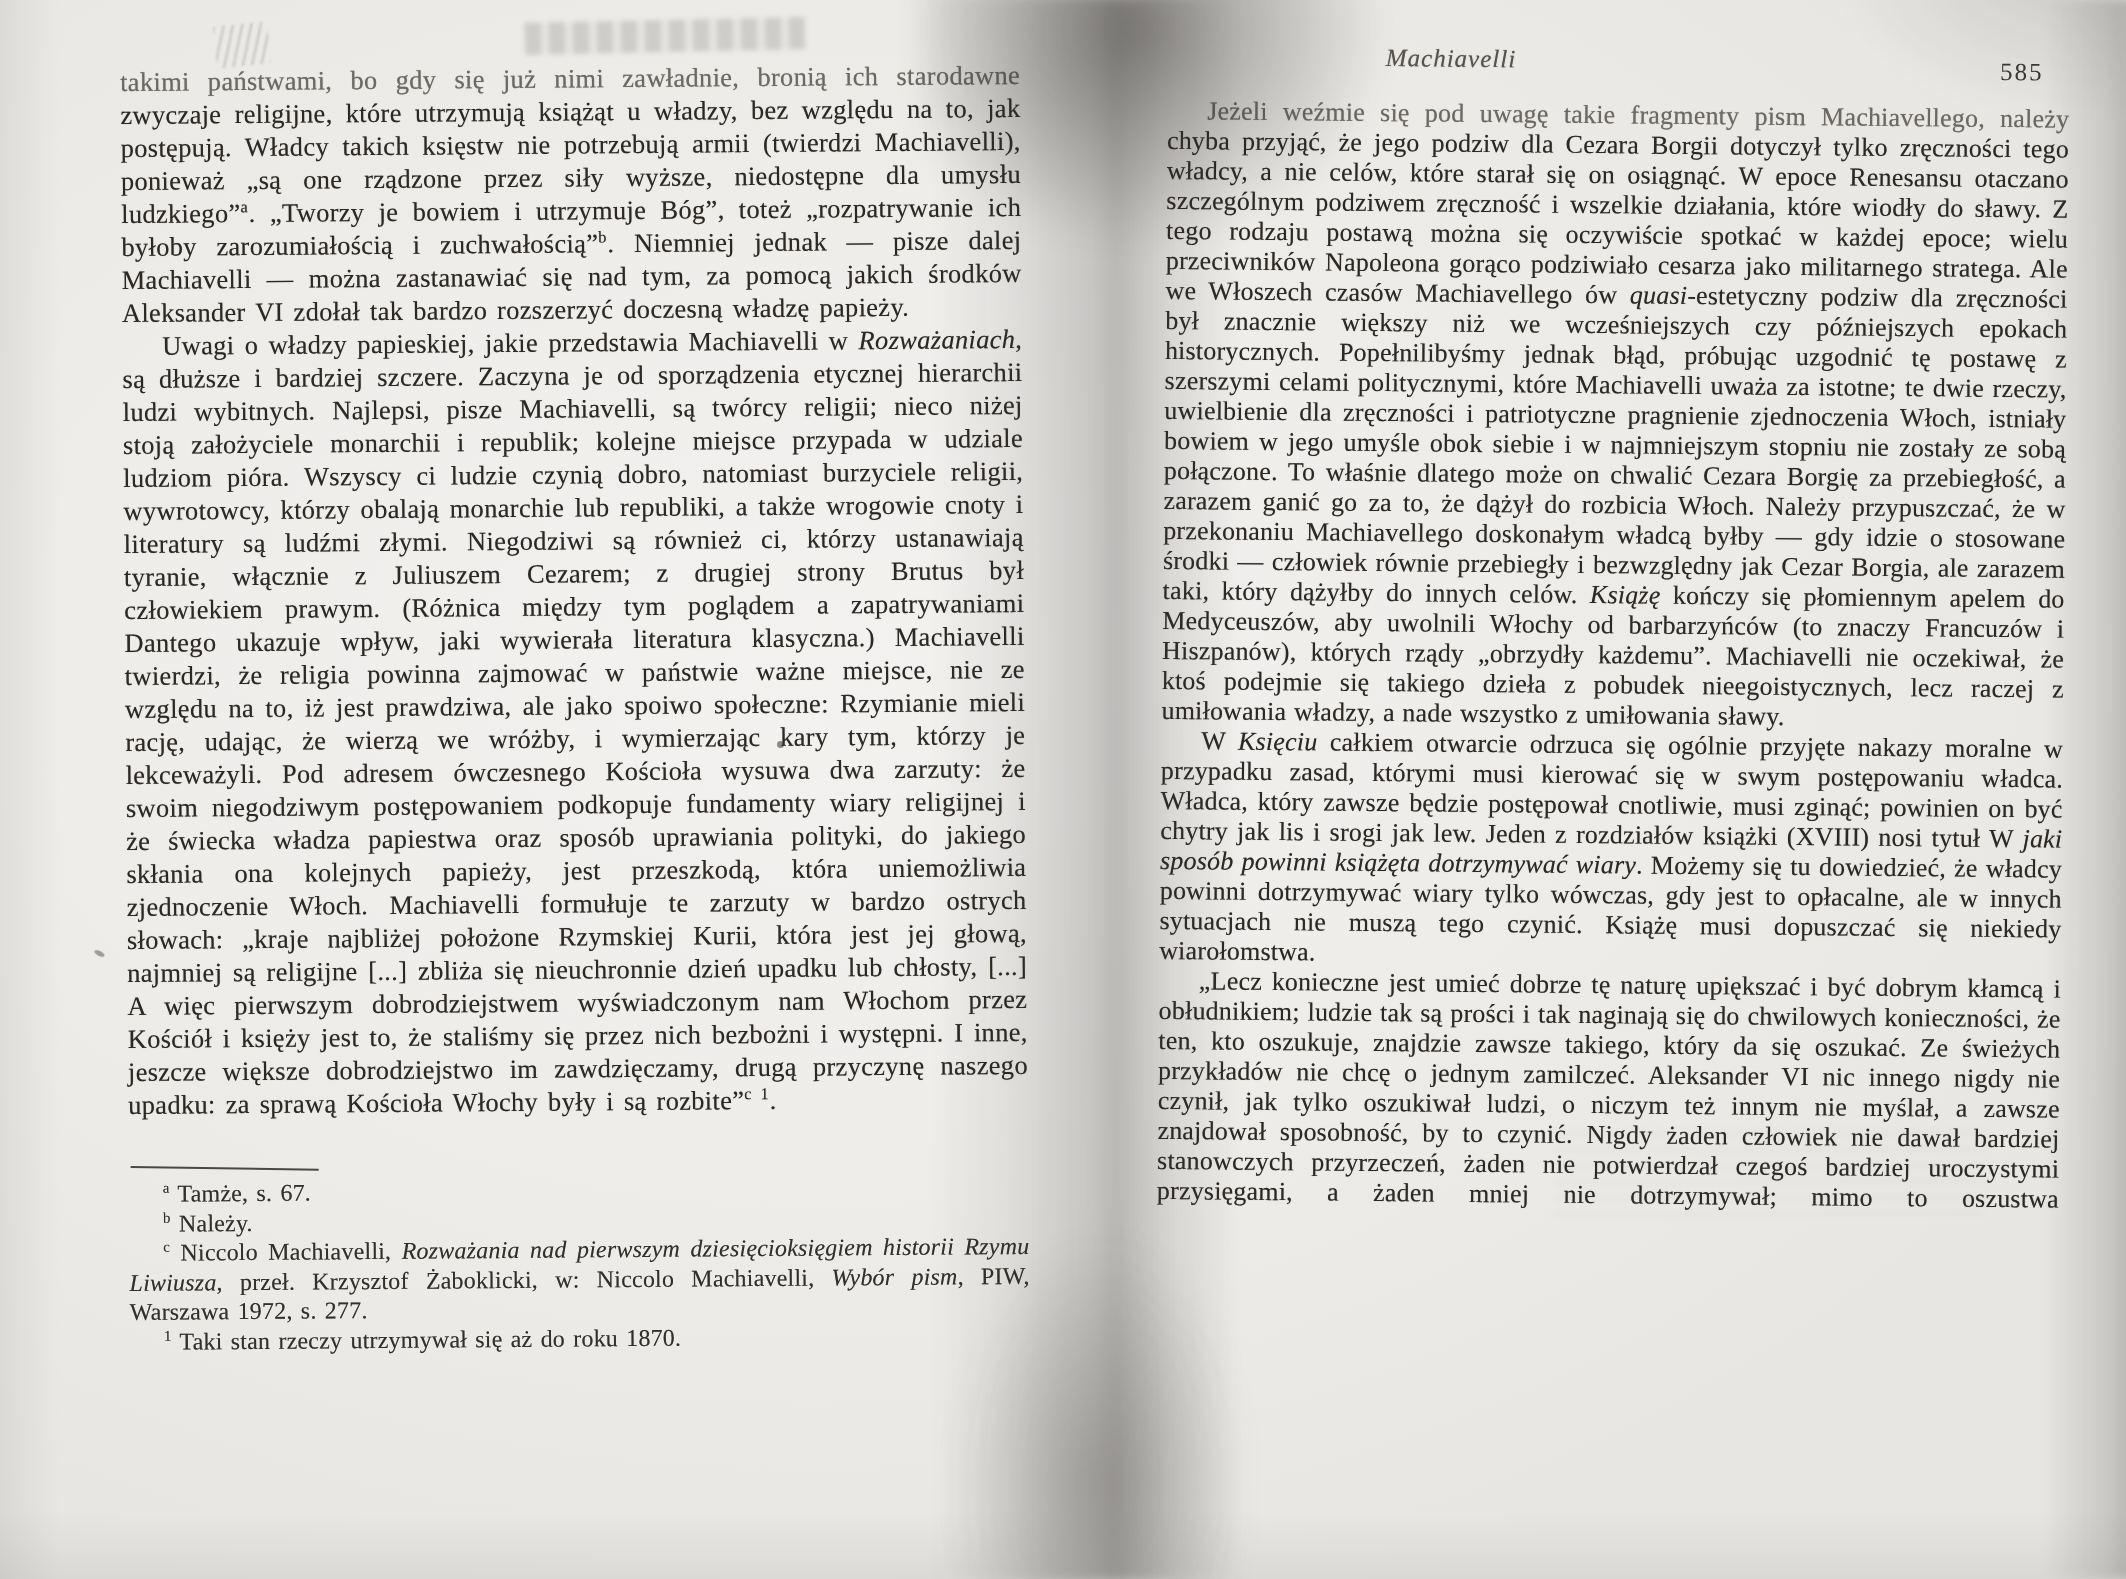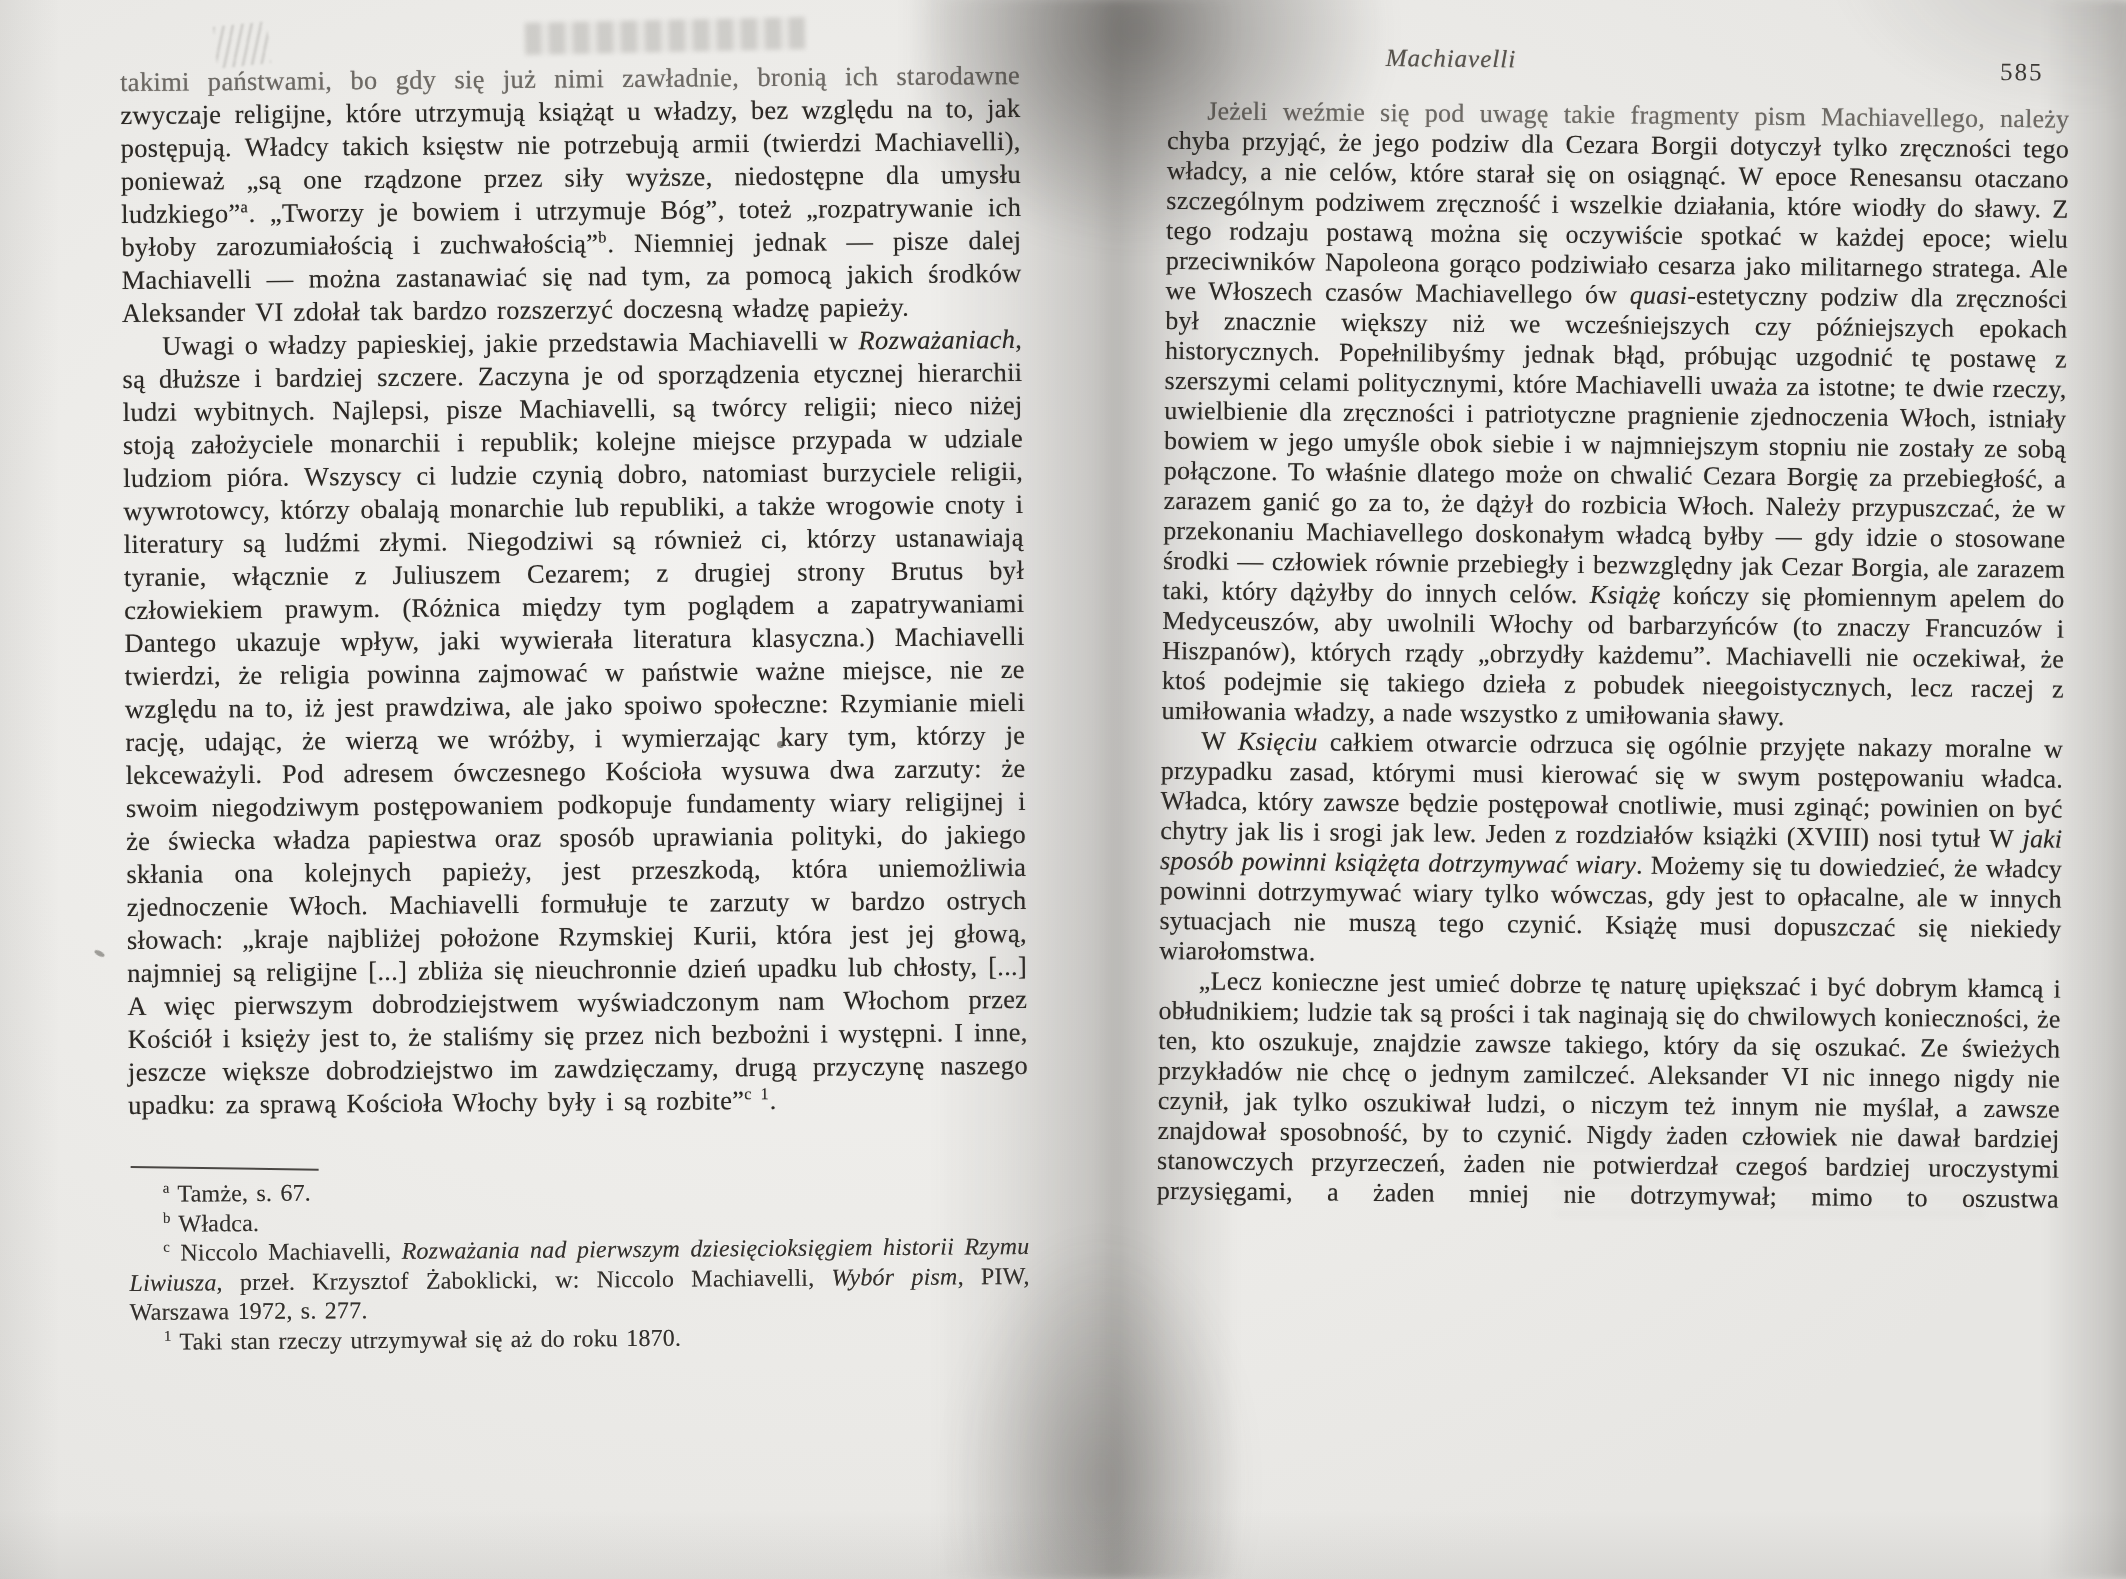--- a/index.html
+++ b/index.html
@@ -142,21 +142,21 @@
 <div class="spread">
 
   <div class="page-left">
     <div class="body-text" id="left-paragraphs">
         <p class="fade-first "><span>takimi państwami, bo gdy się już nimi zawładnie, bronią ich starodawne zwyczaje religijne, które utrzymują książąt u władzy, bez względu na to, jak postępują. Władcy takich księstw nie potrzebują armii (twierdzi Machiavelli), ponieważ „są one rządzone przez siły wyższe, niedostępne dla umysłu ludzkiego”</span><sup>a</sup><span>. „Tworzy je bowiem i utrzymuje Bóg”, toteż „rozpatrywanie ich byłoby zarozumiałością i zuchwałością”</span><sup>b</sup><span>. Niemniej jednak — pisze dalej Machiavelli — można zastanawiać się nad tym, za pomocą jakich środków Aleksander VI zdołał tak bardzo rozszerzyć doczesną władzę papieży.</span></p>
         <p class="indent "><span>Uwagi o władzy papieskiej, jakie przedstawia Machiavelli w </span><em>Rozważaniach</em><span>, są dłuższe i bardziej szczere. Zaczyna je od sporządzenia etycznej hierarchii ludzi wybitnych. Najlepsi, pisze Machiavelli, są twórcy religii; nieco niżej stoją założyciele monarchii i republik; kolejne miejsce przypada w udziale ludziom pióra. Wszyscy ci ludzie czynią dobro, natomiast burzyciele religii, wywrotowcy, którzy obalają monarchie lub republiki, a także wrogowie cnoty i literatury są ludźmi złymi. Niegodziwi są również ci, którzy ustanawiają tyranie, włącznie z Juliuszem Cezarem; z drugiej strony Brutus był człowiekiem prawym. (Różnica między tym poglądem a zapatrywaniami Dantego ukazuje wpływ, jaki wywierała literatura klasyczna.) Machiavelli twierdzi, że religia powinna zajmować w państwie ważne miejsce, nie ze względu na to, iż jest prawdziwa, ale jako spoiwo społeczne: Rzymianie mieli rację, udając, że wierzą we wróżby, i wymierzając kary tym, którzy je lekceważyli. Pod adresem ówczesnego Kościoła wysuwa dwa zarzuty: że swoim niegodziwym postępowaniem podkopuje fundamenty wiary religijnej i że świecka władza papiestwa oraz sposób uprawiania polityki, do jakiego skłania ona kolejnych papieży, jest przeszkodą, która uniemożliwia zjednoczenie Włoch. Machiavelli formułuje te zarzuty w bardzo ostrych słowach: „kraje najbliżej położone Rzymskiej Kurii, która jest jej głową, najmniej są religijne [...] zbliża się nieuchronnie dzień upadku lub chłosty, [...] A więc pierwszym dobrodziejstwem wyświadczonym nam Włochom przez Kościół i księży jest to, że staliśmy się przez nich bezbożni i występni. I inne, jeszcze większe dobrodziejstwo im zawdzięczamy, drugą przyczynę naszego upadku: za sprawą Kościoła Włochy były i są rozbite”</span><sup>c 1</sup><span>.</span></p>
       </div>
     <div class="footnote-rule"></div>
     <div class="footnotes" id="left-footnotes">
         <p><sup>a</sup> <span>Tamże, s. 67.</span></p>
-        <p><sup>b</sup> <span>Władca.</span></p>
+        <p><sup>b</sup> <span>Należy.</span></p>
         <p><sup>c</sup> <span>Niccolo Machiavelli, </span><em>Rozważania nad pierwszym dziesięcioksięgiem historii Rzymu Liwiusza</em><span>, przeł. Krzysztof Żaboklicki, w: Niccolo Machiavelli, </span><em>Wybór pism</em><span>, PIW, Warszawa 1972, s. 277.</span></p>
         <p><sup>1</sup> <span>Taki stan rzeczy utrzymywał się aż do roku 1870.</span></p>
       </div>
   </div>
 
   <div class="page-right">
     <div class="running-head">
       <span class="head-title">Machiavelli</span>
       <span class="page-number">585</span>
     </div>

